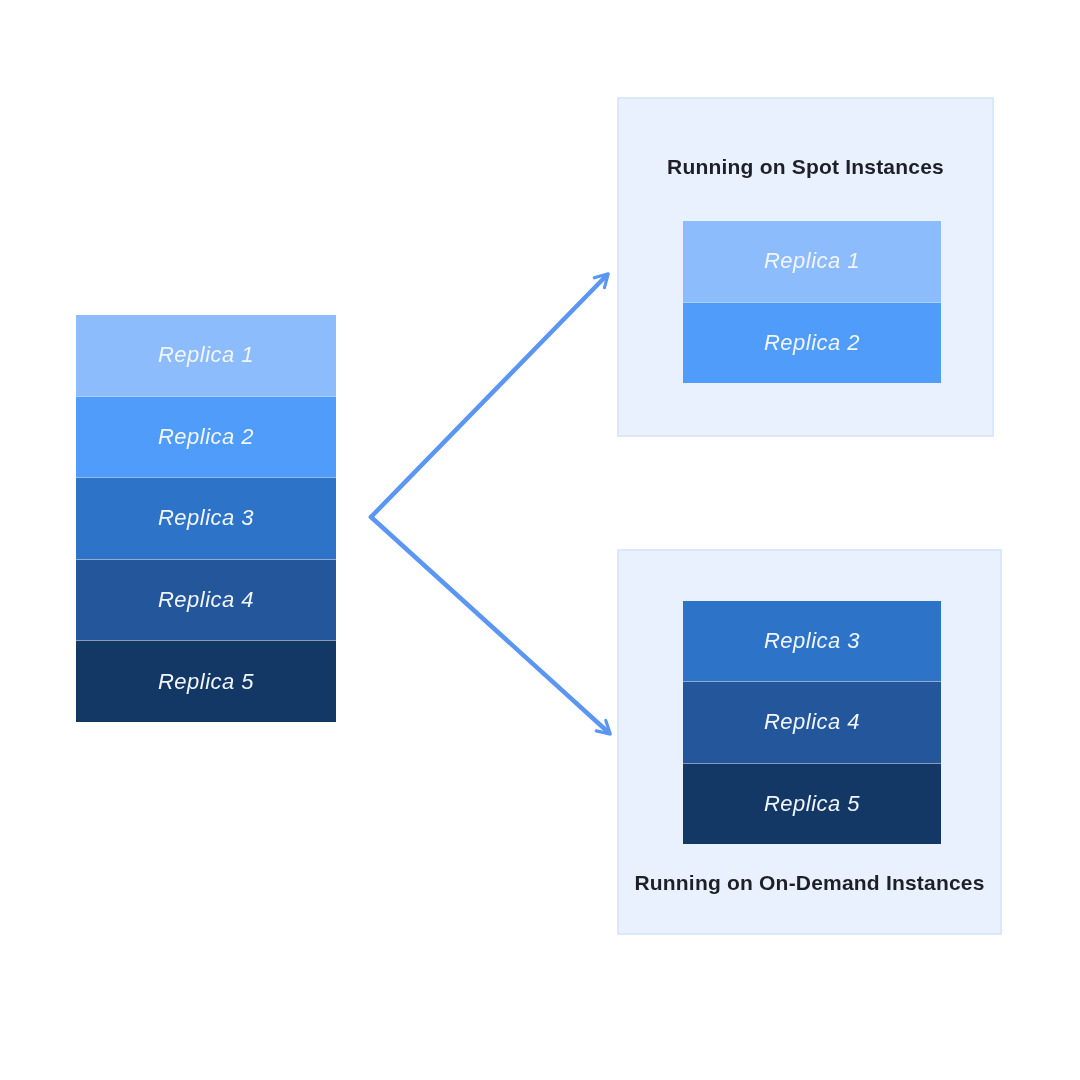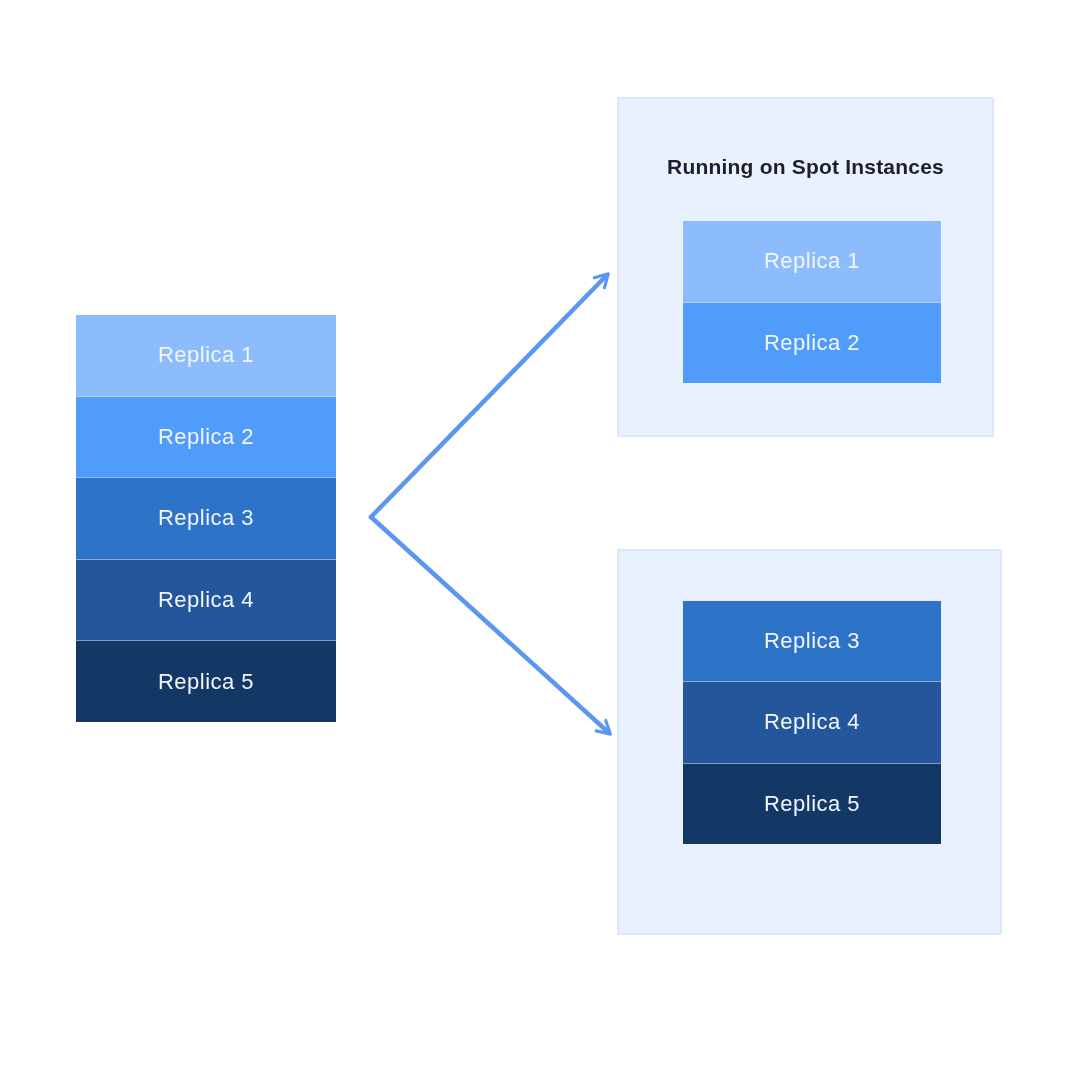--- a/index.html
+++ b/index.html
@@ -16,20 +16,21 @@
   .canvas{
     position:relative;
     width:1080px;height:1080px;
     background:var(--canvas-bg);
     overflow:hidden;
   }
   
   .stack{
     display:flex;flex-direction:column;
     position:absolute;
+    font-style:italic;
   }
   .band{
     flex:1;
     display:flex;align-items:center;justify-content:center;
     color:var(--band-label);
     font-size:22px;
     font-weight:400;
     letter-spacing:0.5px;
   }
   .band + .band{border-top:1.5px solid rgba(255,255,255,0.5);}
@@ -97,15 +98,16 @@
       <div class="band" style="background-color: rgb(79, 156, 250);">Replica 2</div>
     </div>
   </div>
 
   <div class="panel" id="ondemand-panel">
     <div class="stack" id="ondemand-stack">
       <div class="band" style="background-color: rgb(45, 115, 200);">Replica 3</div>
       <div class="band" style="background-color: rgb(35, 86, 155);">Replica 4</div>
       <div class="band" style="background-color: rgb(19, 56, 102);">Replica 5</div>
     </div>
+    <div class="panel-title">Running on On-Demand Instances</div>
   </div>
 
 </div>
 
 </body></html>

